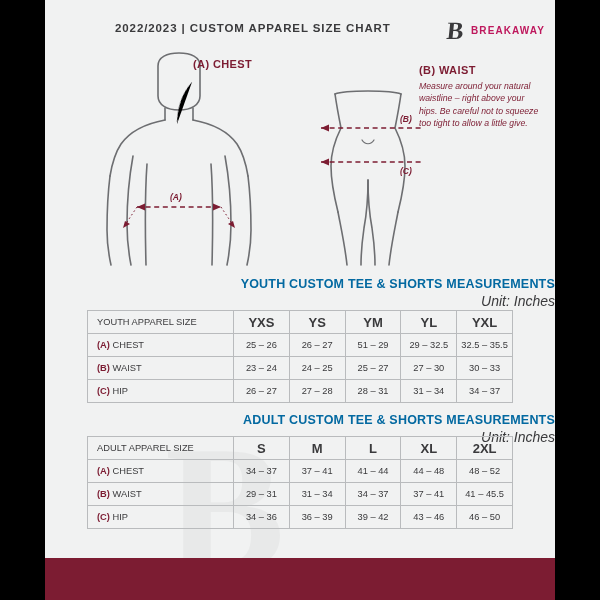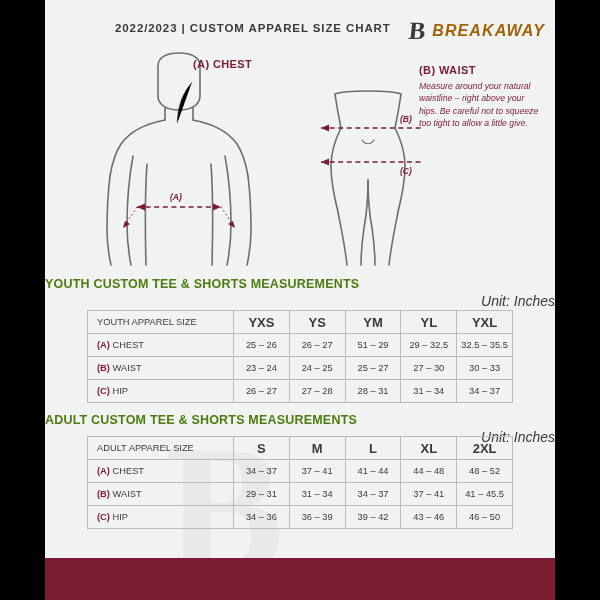--- a/index.html
+++ b/index.html
@@ -73,25 +73,24 @@
   }
   .brand-mark {
     font-family: "Liberation Serif", serif;
     font-size: 25px;
     font-weight: bold;
     color: #3a3a3c;
     line-height: 1;
     transform: skewX(-6deg);
   }
   .brand-name {
-    font-size: 16px;
+    font-size: 10px;
     font-weight: bold;
     letter-spacing: 1.1px;
-    color: #a16207;
-    font-style: italic;
+    color: #be185d;
   }
 
   
   .diagram {
     position: absolute;
     left: 0;
     top: 52px;
     width: 510px;
     height: 215px;
   }
@@ -120,24 +119,24 @@
     font-size: 8.5px;
     font-weight: bold;
     font-style: italic;
     color: #7c1c32;
   }
 
   
   .section-title {
     position: absolute;
     width: 510px;
-    text-align: left;
+    text-align: right;
     font-size: 12.5px;
     font-weight: bold;
-    color: #4d7c0f;
+    color: #0369a1;
     letter-spacing: 0.2px;
   }
   .section-unit {
     position: absolute;
     width: 510px;
     text-align: right;
     font-size: 14px;
     font-style: italic;
     color: #3a3a3c;
   }

